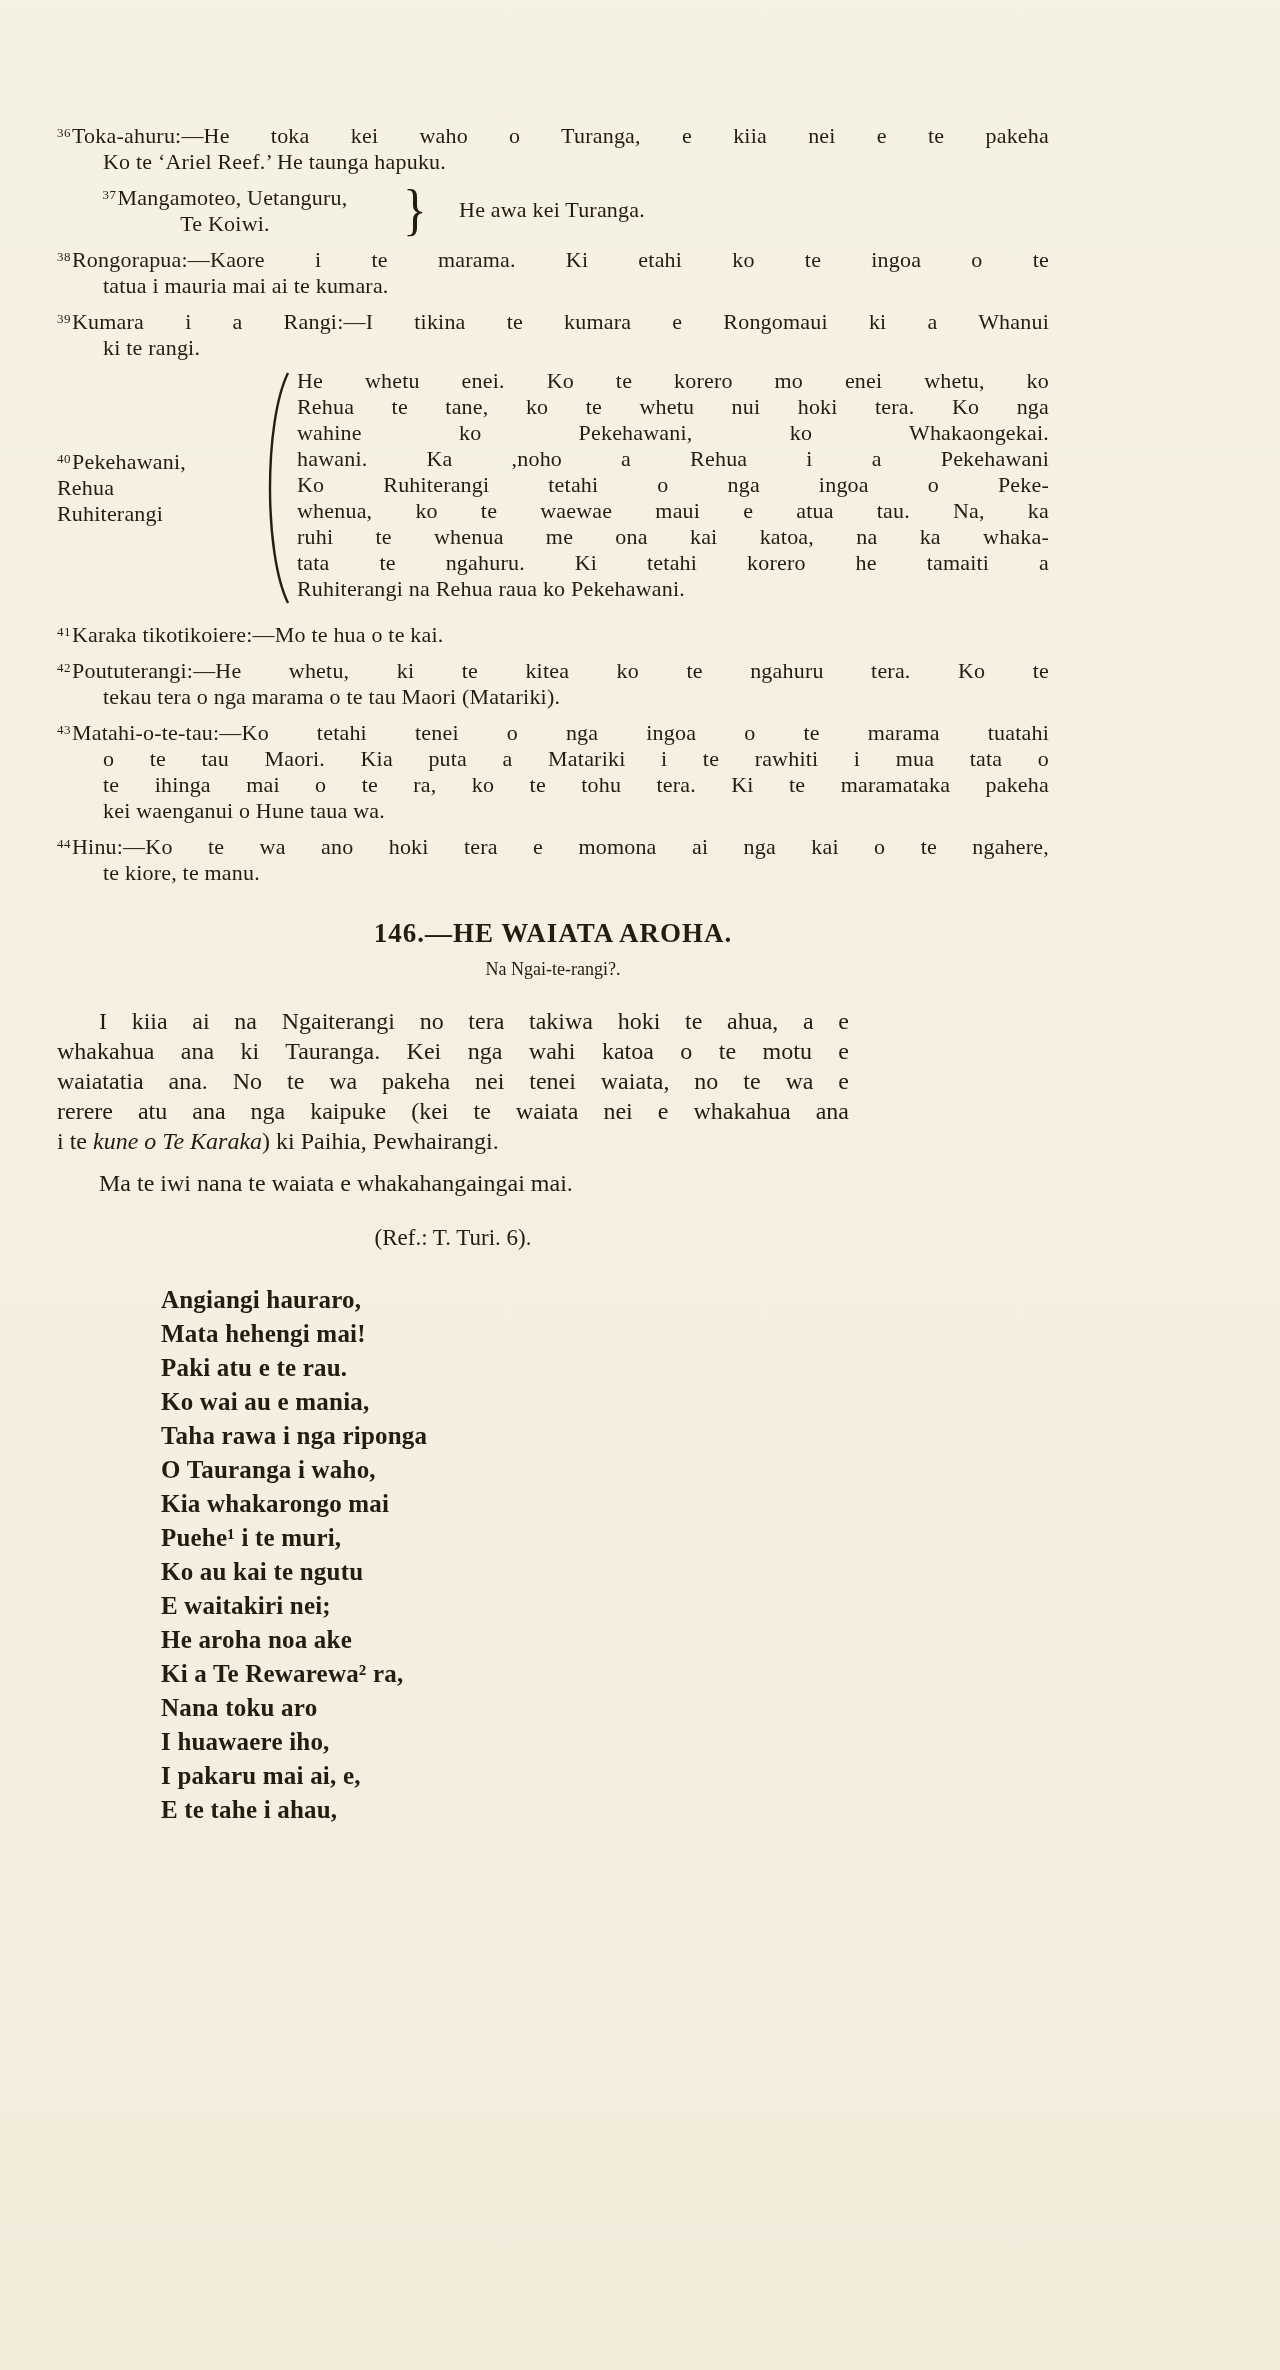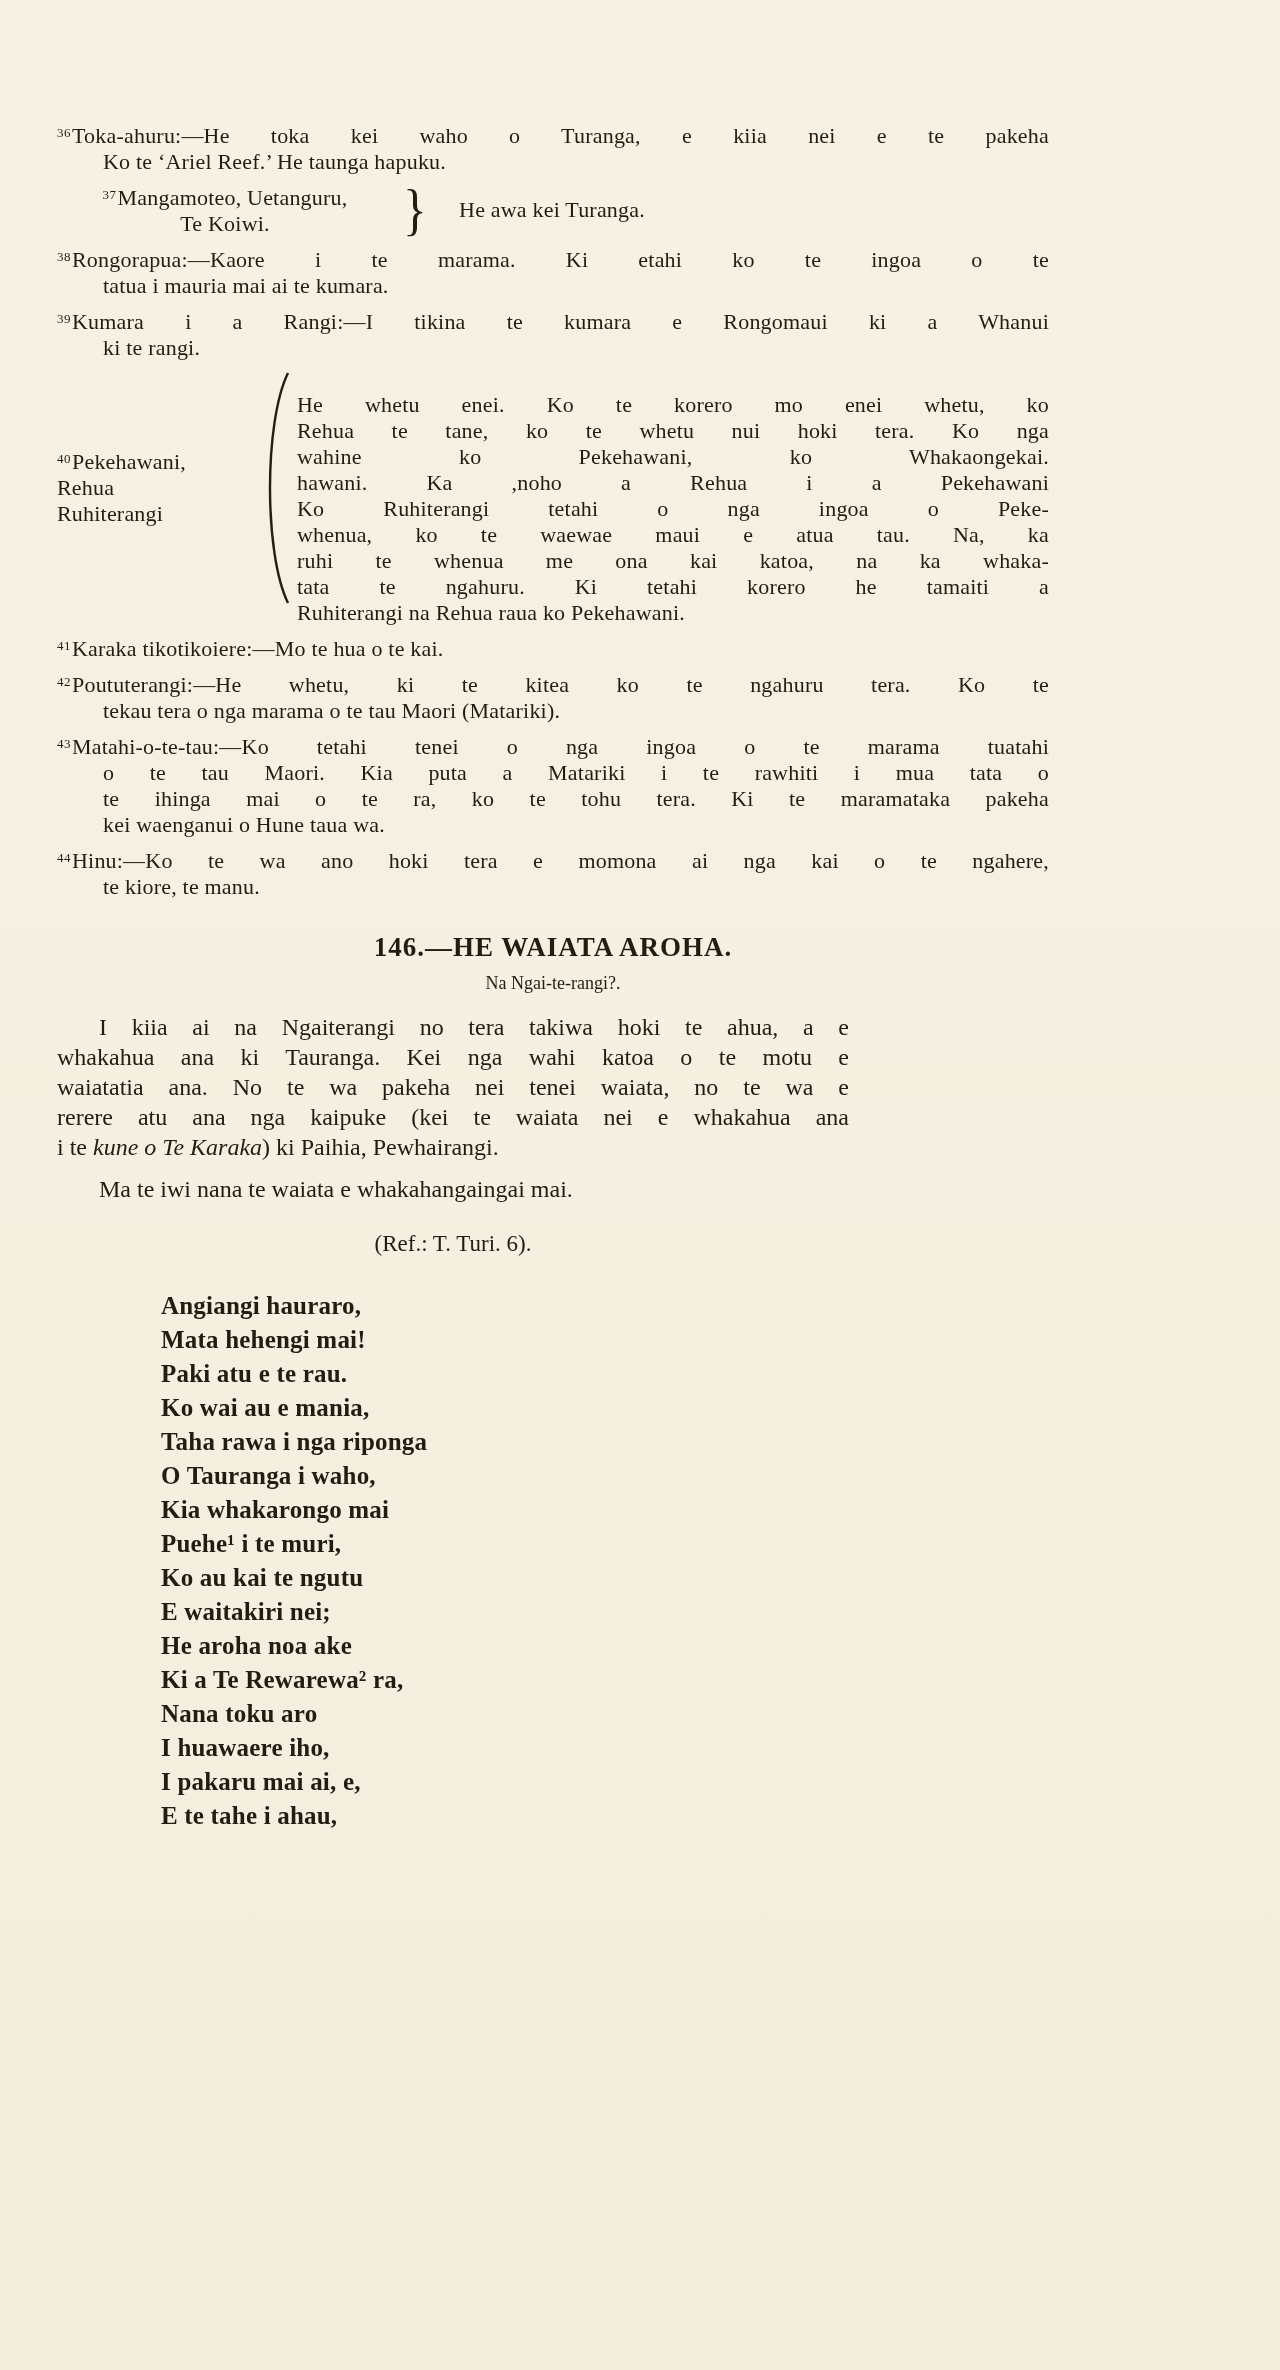--- a/index.html
+++ b/index.html
@@ -29,26 +29,26 @@
   .n37-left { width: 336px; }
   .n37-left .lbl { text-align: center; }
   .n37-brace { font-size: 58px; line-height: 54px; margin: 0 30px 0 8px; transform: scaleX(0.85); font-weight: 400; }
   .n37-right { white-space: nowrap; }
 
   
   .note40 { display: flex; }
   .n40-labels { width: 200px; padding-top: 78px; flex: none; }
   .n40-labels .lbl { text-align: left; line-height: 26px; }
   .n40-brace { flex: none; width: 40px; padding-top: 2px; }
-  .n40-body { width: 752px; margin-top: 24px; }
+  .n40-body { width: 752px; }
 
   
   .heading { width: 992px; margin-top: 32px; font-size: 27px; font-weight: bold; text-align: center; letter-spacing: 1px; }
   .subtitle { width: 992px; margin-top: 10px; font-size: 18px; text-align: center; }
-  .intro { width: 792px; margin-top: 18px; font-size: 24px; line-height: 30px; }
+  .intro { width: 792px; margin-top: 26px; font-size: 24px; line-height: 30px; }
   .intro .ln.indent { text-indent: 42px; }
   .para2 { width: 792px; margin-top: 14px; font-size: 24px; text-indent: 42px; }
   .refline { width: 792px; margin-top: 28px; font-size: 23px; text-align: center; }
   .verse { margin: 32px 0 0 104px; font-size: 25px; font-weight: bold; line-height: 34px; letter-spacing: 0.2px; }
 </style>
 </head>
 <body>
 
 <div class="page">
   <div class="content">

